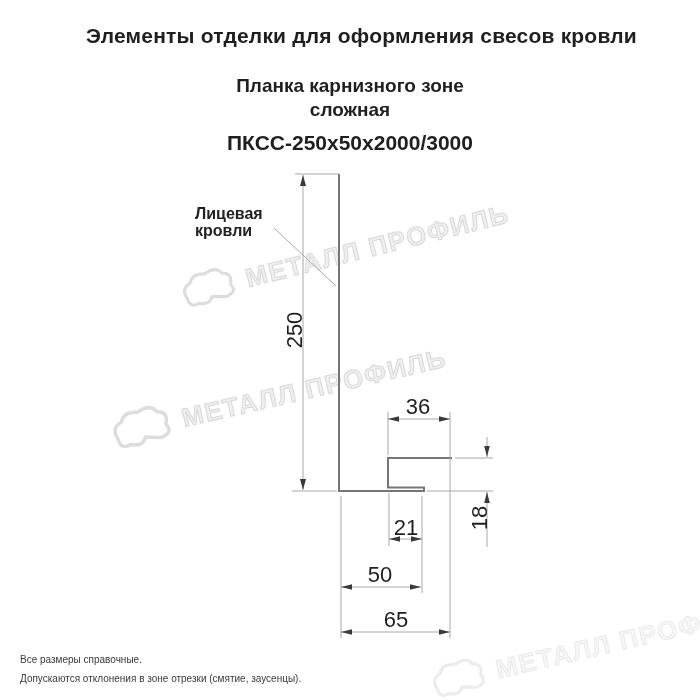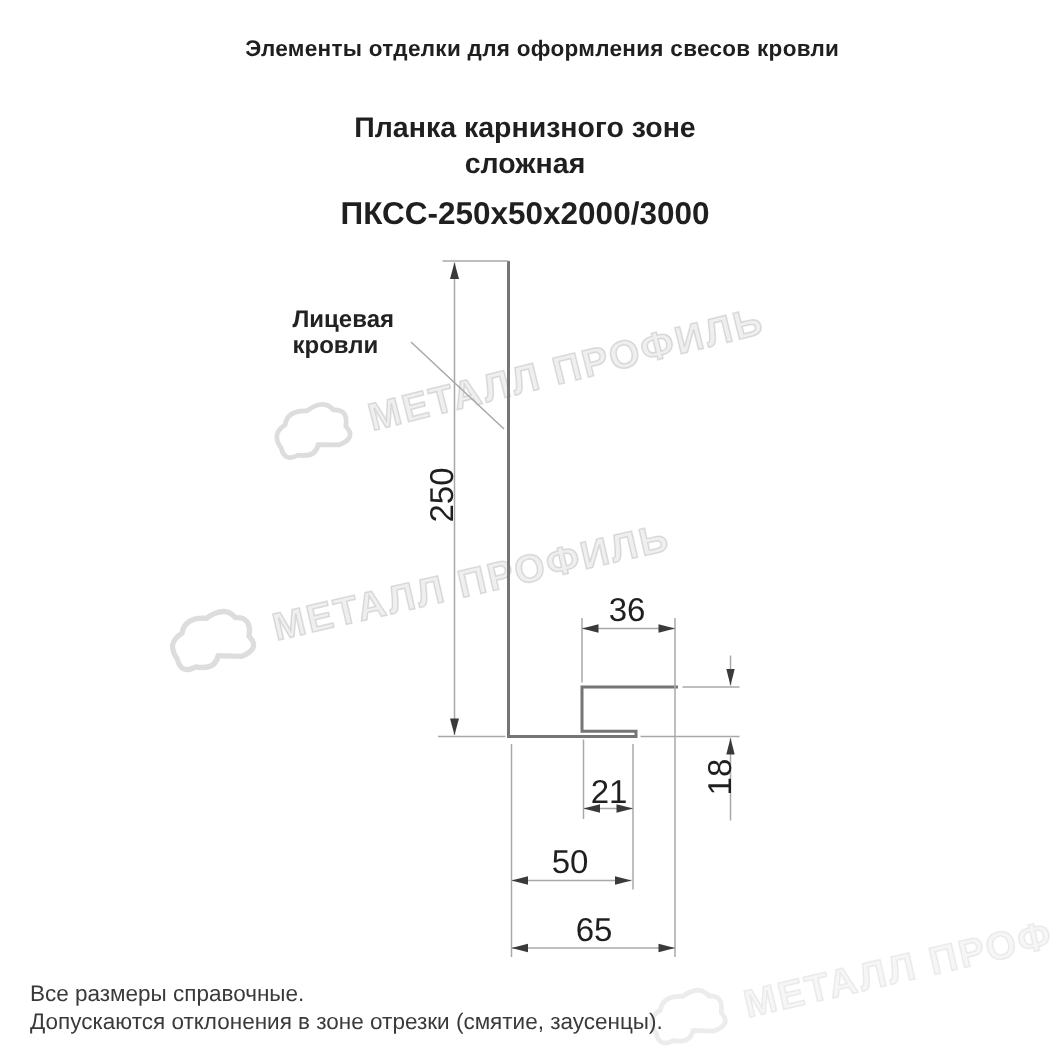--- a/index.html
+++ b/index.html
@@ -1,25 +1,25 @@
 <!DOCTYPE html>
 <html><head>
 <meta charset="utf-8">
 <style>
   html,body{margin:0;padding:0;background:#fff;}
   .page{position:relative;width:700px;height:700px;background:#ffffff;overflow:hidden;
         font-family:"Liberation Sans", sans-serif;color:#1f1f1f;}
   .hdr{position:absolute;left:0;right:0;text-align:center;font-weight:bold;white-space:nowrap;}
-  .title{top:24px;font-size:15px;letter-spacing:.2px;padding-left:23px;}
+  .title{top:24px;font-size:21px;letter-spacing:.2px;padding-left:23px;}
   .subtitle{top:75px;font-size:19px;}
   .subtitle2{top:99px;font-size:19px;}
   .code{top:131px;font-size:21px;}
   .face-label{position:absolute;left:195px;top:205px;width:92px;text-align:left;
               font-size:16px;line-height:17px;color:#222;z-index:3;font-weight:bold;}
-  .footer-note{position:absolute;left:20px;font-size:15px;color:#3a3a3a;z-index:3;white-space:nowrap;}
+  .footer-note{position:absolute;left:20px;font-size:10px;color:#3a3a3a;z-index:3;white-space:nowrap;}
   .note1{top:654px;}
   .note2{top:673px;text-align:right;}
   svg.draw{position:absolute;left:0;top:0;z-index:2;}
   .wm{position:absolute;display:flex;align-items:center;gap:10px;height:46px;
       transform-origin:0 50%;z-index:1;pointer-events:none;}
   .wm-text{font-size:26px;font-weight:bold;letter-spacing:1.5px;white-space:nowrap;
            color:rgba(158,158,158,0.16);-webkit-text-stroke:1px rgba(150,150,150,0.30);}
   .wm1{left:180px;top:272px;transform:rotate(-14deg);}
   .wm2{left:110px;top:412px;transform:rotate(-13deg);}
   .wm3{left:430px;top:662px;transform:rotate(-13deg);opacity:.55;}

